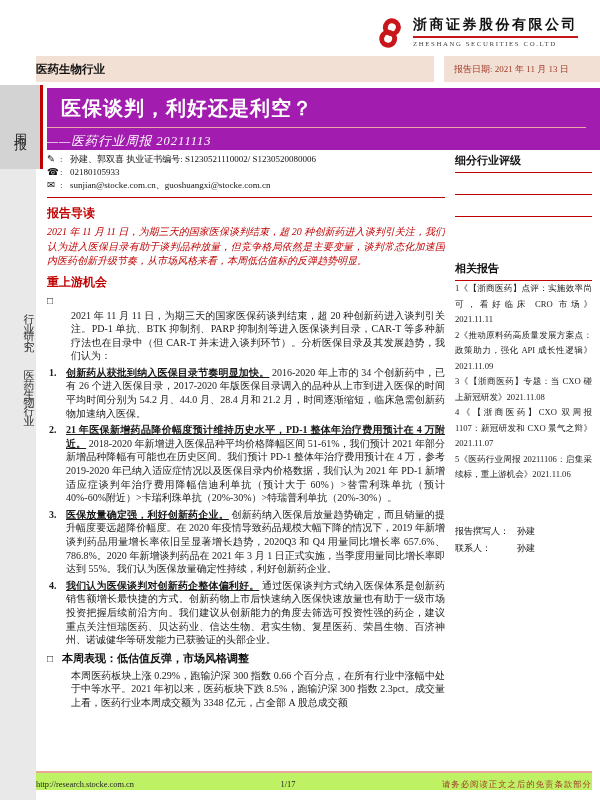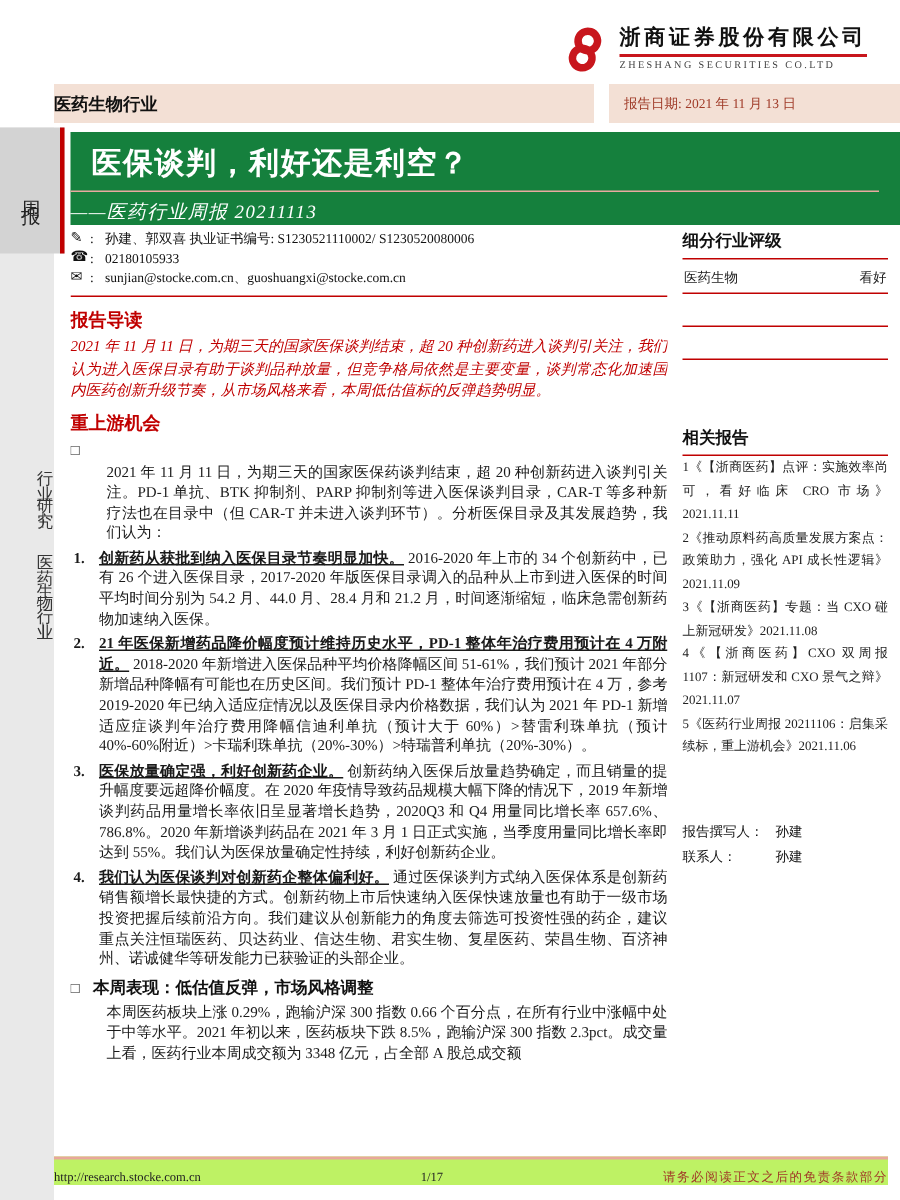--- a/index.html
+++ b/index.html
@@ -37,28 +37,28 @@
 
   
   .industry-bar { position:absolute; top:56px; left:36px; right:0; height:26px; display:flex; }
   .industry-left {
     flex:1 1 auto; background:#f3e0d5; display:flex; align-items:center;
     font-family:"Liberation Sans",sans-serif;
     font-weight:bold; font-size:11.5px; color:#111;
   }
   .industry-gap { width:10px; background:#fff; }
   .industry-right {
-    width:194px; background:#f3e0d5; display:flex; align-items:center;
+    width:156px; background:#f3e0d5; display:flex; align-items:center;
     padding-left:10px; font-size:9px; color:#a03b28;
   }
 
   
   .title-bar {
     position:absolute; top:88px; left:47px; right:0; height:62px;
-    background:#15803d; color:#fff; padding:7px 14px 0 0;
+    background:#a21caf; color:#fff; padding:7px 14px 0 0;
   }
   .main-title {
     font-family:"Liberation Sans",sans-serif; font-weight:bold;
     font-size:20px; letter-spacing:1px; padding-left:14px;
   }
   .title-divider { height:1px; background:#eaa9a0; margin-top:5px; }
   .sub-title { font-style:italic; font-size:12.5px; letter-spacing:1px; margin-top:5px; }
 
   
   .main-col { position:absolute; top:153px; left:47px; width:398px; height:606px; overflow:hidden; }
@@ -203,24 +203,20 @@
       <span>本周表现：低估值反弹，市场风格调整</span>
     </div>
     <p class="body-p">本周医药板块上涨 0.29%，跑输沪深 300 指数 0.66 个百分点，在所有行业中涨幅中处于中等水平。2021 年初以来，医药板块下跌 8.5%，跑输沪深 300 指数 2.3pct。成交量上看，医药行业本周成交额为 3348 亿元，占全部 A 股总成交额</p>
 
   </div>
 
   <aside class="side-col">
 
     <div>
       <div class="side-title">细分行业评级</div>
-      <div class="rating-row">
-        <span>医药生物</span>
-        <span>看好</span>
-      </div>
       <div class="rating-row empty"></div>
       <div class="rating-row empty"></div>
     </div>
 
     <div class="reports-block">
       <div class="side-title">相关报告</div>
       <div class="report-item">1《【浙商医药】点评：实施效率尚可，看好临床 CRO 市场》2021.11.11</div>
       <div class="report-item">2《推动原料药高质量发展方案点：政策助力，强化 API 成长性逻辑》2021.11.09</div>
       <div class="report-item">3《【浙商医药】专题：当 CXO 碰上新冠研发》2021.11.08</div>
       <div class="report-item">4《【浙商医药】CXO 双周报 1107：新冠研发和 CXO 景气之辩》2021.11.07</div>

